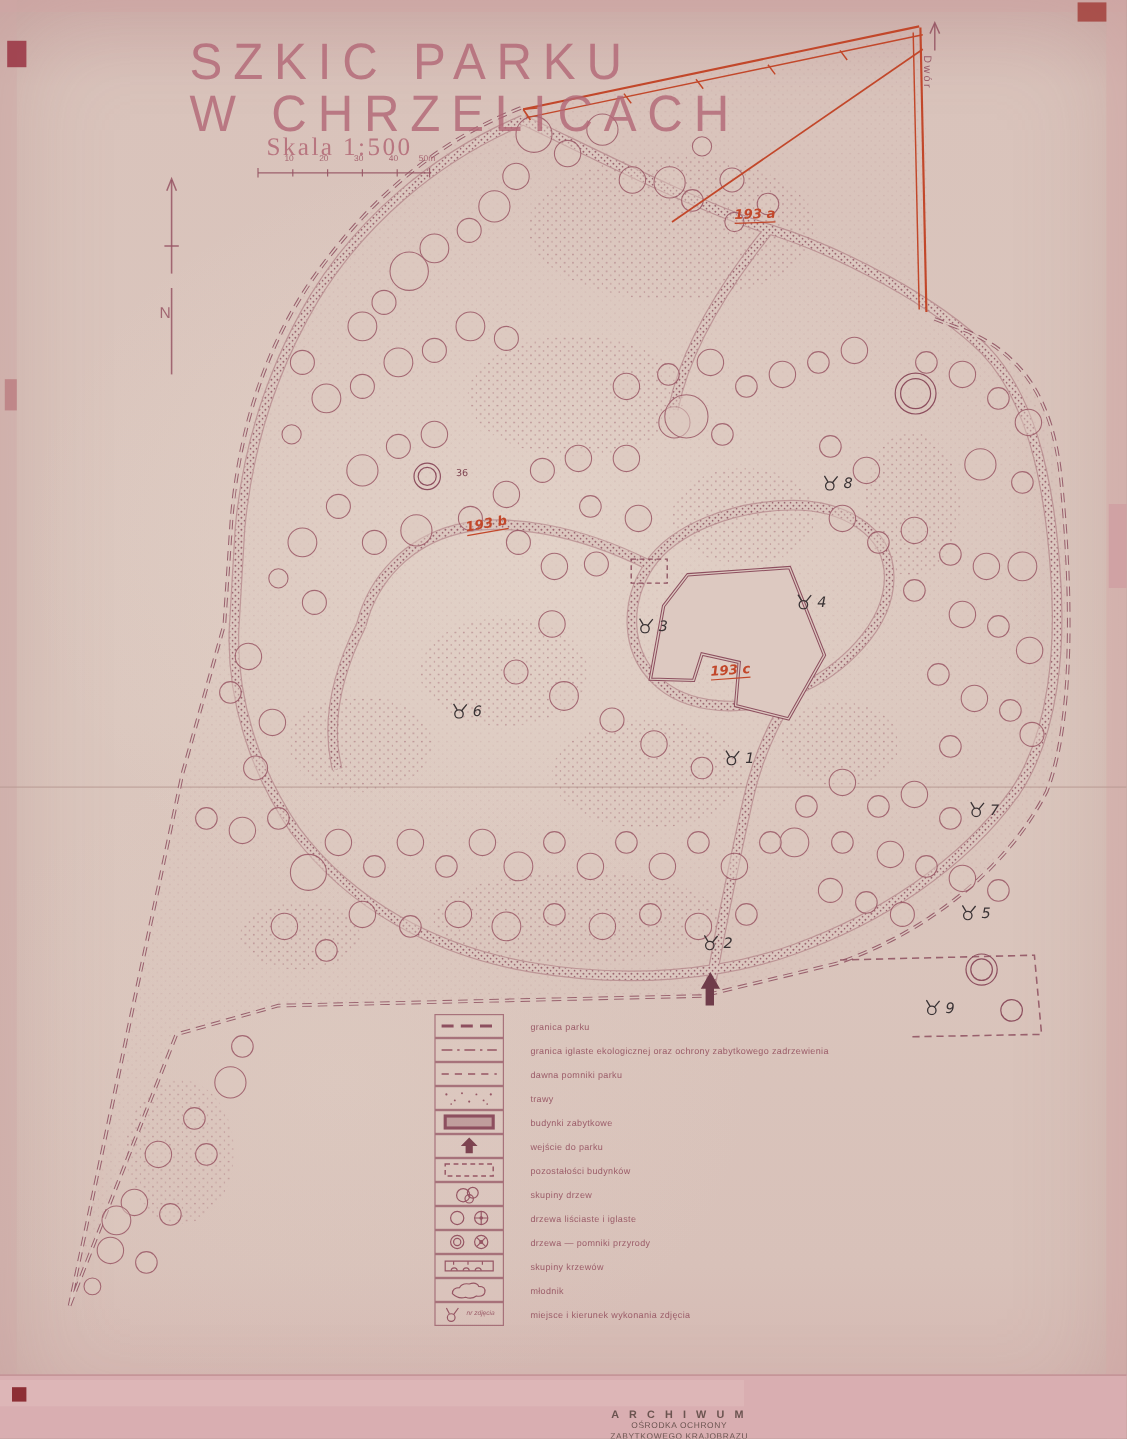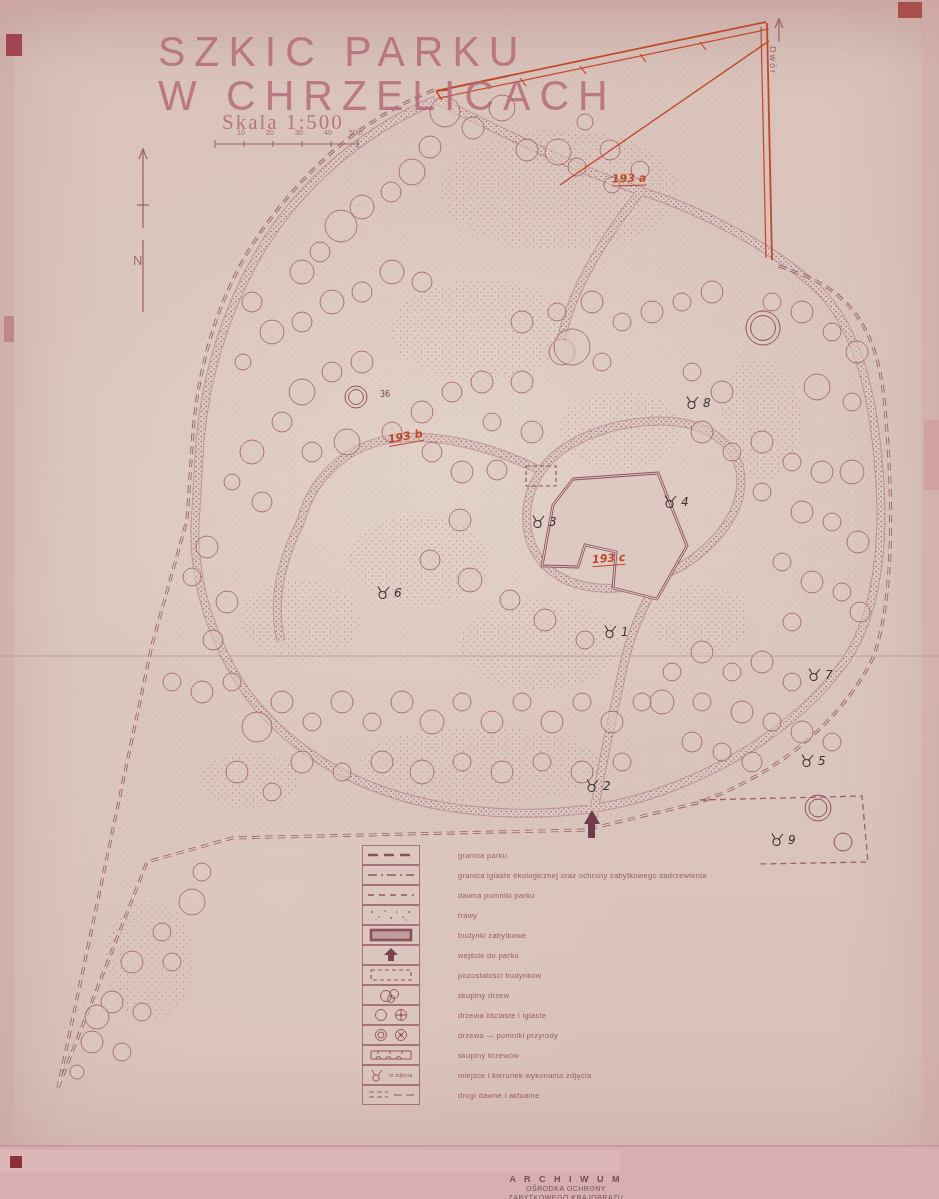--- a/index.html
+++ b/index.html
@@ -19,21 +19,21 @@
   .redlab{position:absolute;color:#c2472a;font-size:11px;font-style:italic;font-weight:bold;
     border-bottom:1px solid #c2472a;font-family:"DejaVu Sans",sans-serif;white-space:nowrap;}
   .treetag{position:absolute;left:348px;top:390px;font-size:8px;color:rgba(120,60,75,.95);font-family:"DejaVu Sans",sans-serif;padding-left:32px;}
   .edgelab{position:absolute;left:768px;top:46px;writing-mode:vertical-rl;font-size:9px;letter-spacing:2px;color:rgba(150,85,100,.9);}
   .pm{position:absolute;display:flex;align-items:flex-end;gap:1px;}
   .pm .pmn{font-size:12px;color:#3a3335;font-family:"DejaVu Sans",sans-serif;font-style:italic;line-height:1;}
   .legend{position:absolute;left:362px;top:845px;width:410px;}
   .lrow{display:flex;align-items:center;height:20px;}
   .lsym{width:58px;height:20px;box-sizing:border-box;border:1px solid rgba(150,85,100,.75);margin-top:-1px;
     display:flex;align-items:center;justify-content:center;background:rgba(222,204,196,.25);}
-  .llab{margin-left:38px;font-size:7.5px;color:rgba(152,86,100,.95);letter-spacing:.3px;white-space:nowrap;}
+  .llab{margin-left:22px;font-size:7.5px;color:rgba(152,86,100,.95);letter-spacing:.3px;white-space:nowrap;}
   .symnote{font-size:5.5px;color:rgba(152,86,100,.95);font-style:italic;margin-left:1px;}
   .stamp{position:absolute;left:493px;top:1174px;width:146px;text-align:center;color:#6b5450;line-height:1.25;}
   .stamp .s1{font-size:9px;letter-spacing:3px;font-weight:bold;}
   .stamp .s2,.stamp .s3{font-size:7px;letter-spacing:.5px;}
   .stamp .s4{font-size:5px;color:#7d6662;}
   .stamp .s5{font-size:11px;color:#2f2a2c;font-family:"DejaVu Sans",sans-serif;font-style:italic;transform:rotate(-2deg);}
 </style>
 </head>
 <body>
 
@@ -477,37 +477,35 @@
           <svg width="54" height="18" fill="none" stroke="#965664" stroke-width="1">
             <path d="M7,5 H47 V13 H7 Z"></path>
             <path d="M12,13 a2.5,2.5 0 0 1 5,0 M22,13 a2.5,2.5 0 0 1 5,0 M32,13 a2.5,2.5 0 0 1 5,0"></path>
             <path d="M14,5 v3 M26,5 v3 M38,5 v3"></path>
           </svg>
         </div>
       <div class="llab">skupiny krzewów</div>
     </div>
     <div class="lrow">
       <div class="lsym">
+          <svg width="54" height="18" fill="none" stroke="#965664" stroke-width="1">
+            <path d="M13,12 q0,-5 6,-5 q2,-4 8,-3 q6,-2 8,2 q6,0 5,5 q-1,4 -7,3 q-4,3 -9,1 q-6,2 -11,-3 z"></path>
+          </svg>
+        </div>
+      <div class="llab">młodnik</div>
+    </div>
+    <div class="lrow">
+      <div class="lsym">
           <svg width="18" height="16">
             <circle cx="6" cy="11" r="3.2" fill="none" stroke="#965664" stroke-width="1"></circle>
             <path d="M8,8.5 L12,3 M4.5,7.8 L2,3" stroke="#965664" stroke-width="1" fill="none"></path>
           </svg>
           <span class="symnote">nr zdjęcia</span>
         </div>
       <div class="llab">miejsce i kierunek wykonania zdjęcia</div>
-    </div>
-    <div class="lrow">
-      <div class="lsym">
-          <svg width="54" height="18" stroke="#965664" stroke-width="1.2">
-            <line x1="5" y1="6" x2="24" y2="6" stroke-dasharray="5 3"></line>
-            <line x1="5" y1="11" x2="24" y2="11" stroke-dasharray="5 3"></line>
-            <line x1="30" y1="9" x2="50" y2="9" stroke-dasharray="8 4"></line>
-          </svg>
-        </div>
-      <div class="llab">drogi dawne i aktualne</div>
     </div>
   </div>
 
   <div class="stamp">
     <div class="s1">A R C H I W U M</div>
     <div class="s2">OŚRODKA OCHRONY</div>
     <div class="s3">ZABYTKOWEGO KRAJOBRAZU</div>
     <div class="s4">ul. Szwoleżerów 9, tel. 629-40-41 w. 21</div>
     <div class="s5">Nr inw. 4039</div>
   </div>

